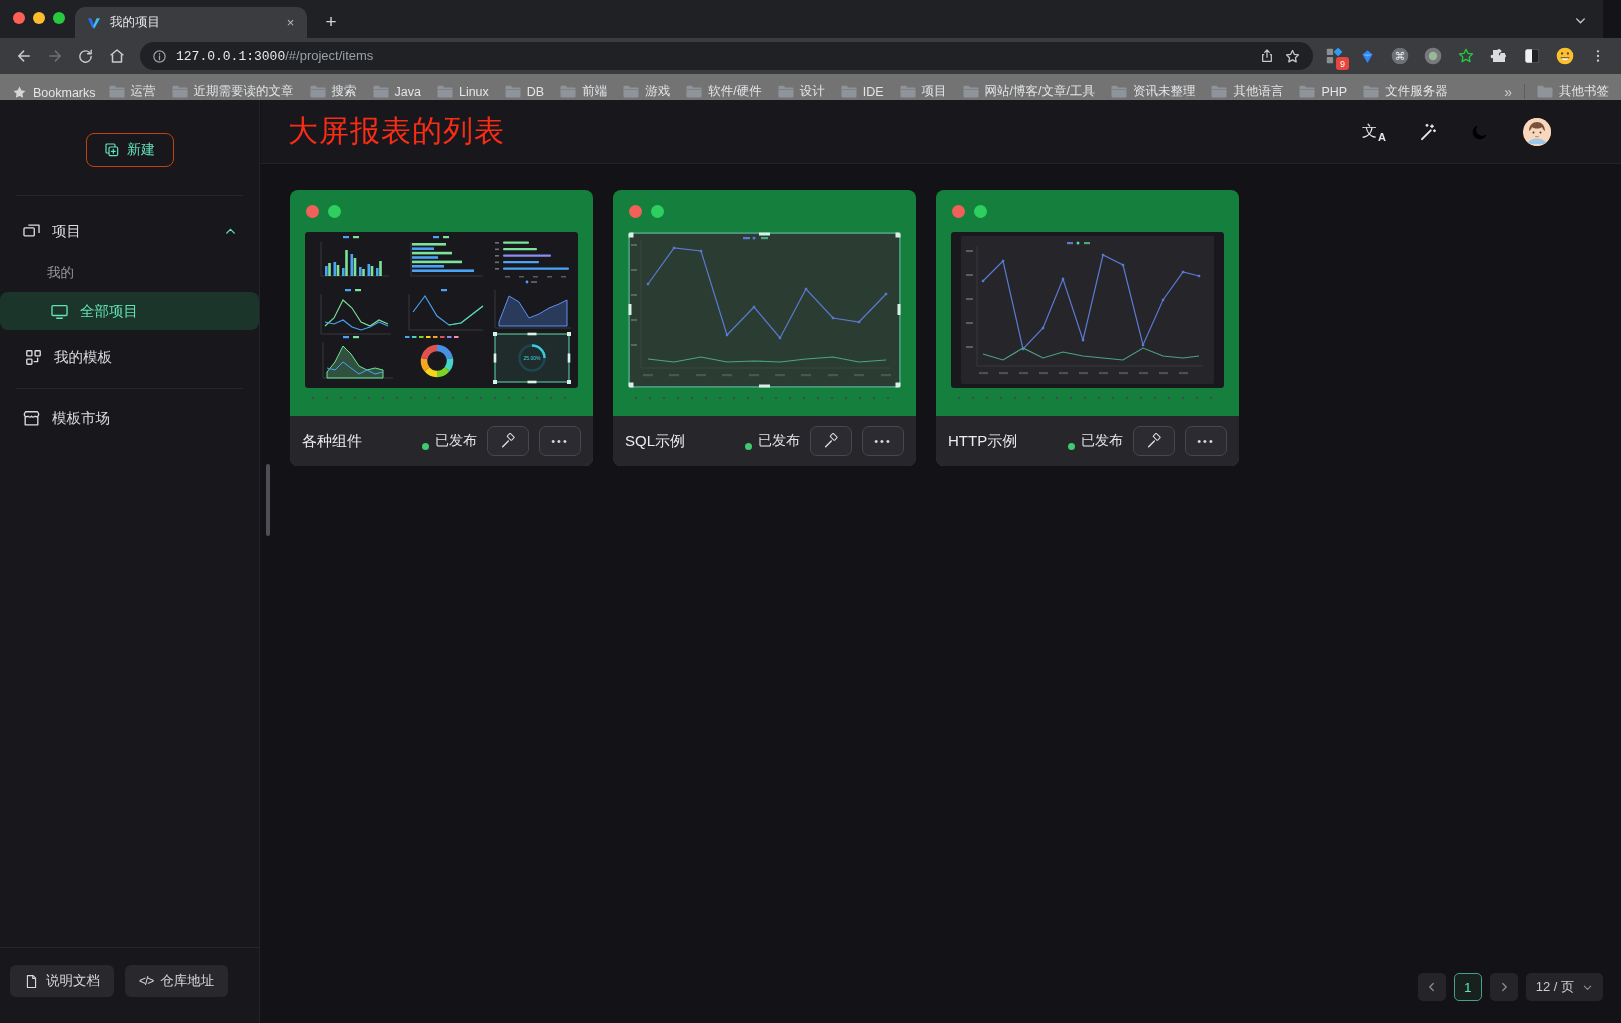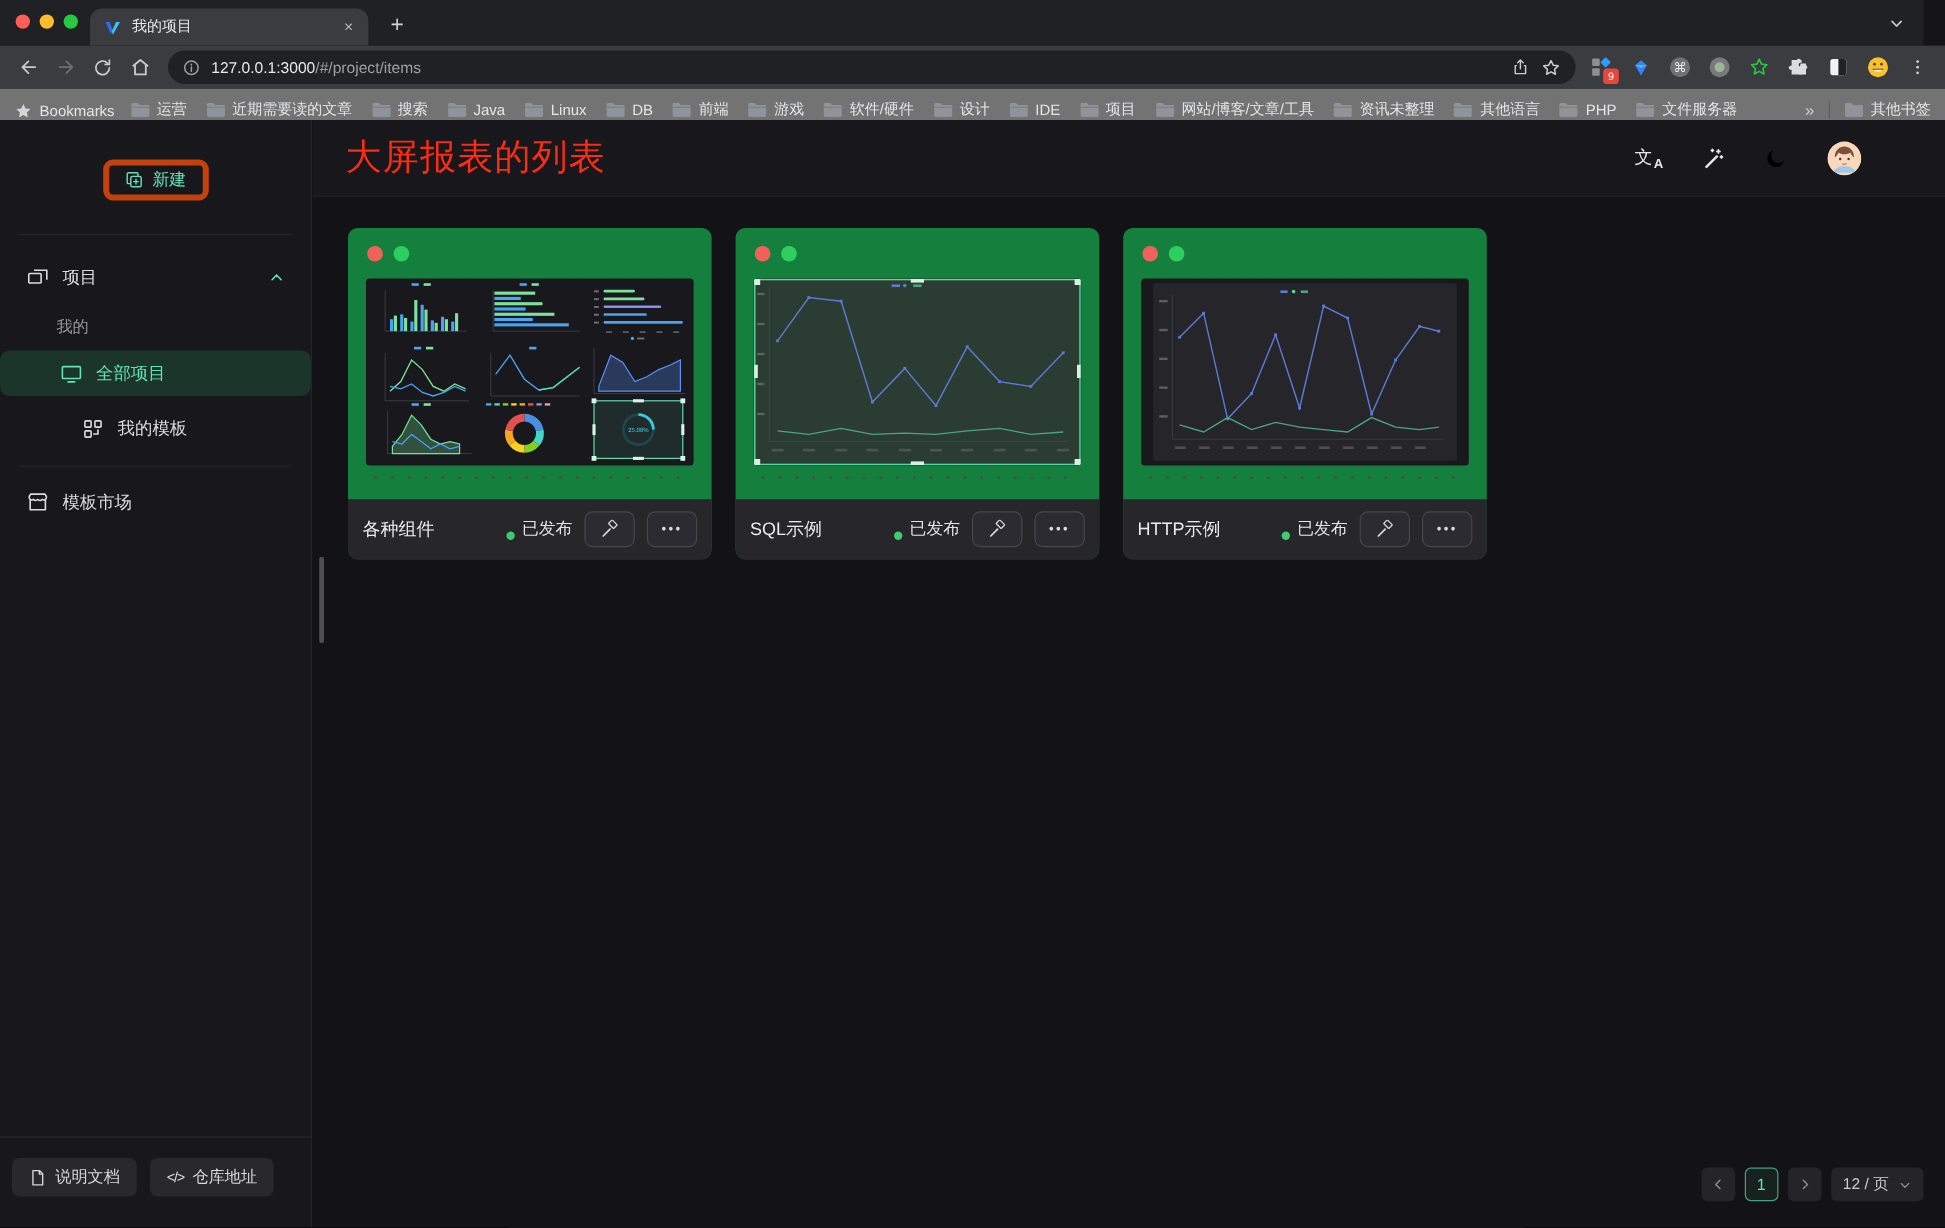--- a/index.html
+++ b/index.html
@@ -27,27 +27,27 @@
   .badge{position:absolute;right:-4px;bottom:-3px;min-width:13px;height:13px;background:#e8453c;color:#fff;font-size:9px;border-radius:3px;display:grid;place-items:center;padding:0 2px}
   .bookmarks{position:absolute;top:74px;left:0;right:0;height:26px;background:#737373;display:flex;align-items:flex-end;gap:13px;padding:0 12px;font-size:12.5px;color:#e3e5e8}
   .bm{display:flex;align-items:center;gap:6px;white-space:nowrap;flex:none}
   .bm-list{display:flex;gap:16px;overflow:hidden;flex:1;min-width:0}
   .bm-right{display:flex;align-items:center;gap:12px;flex:none}
   .bm-sep{width:1px;height:15px;background:#5a5d61}
 
   
   .app{position:absolute;top:100px;left:0;right:0;bottom:0;background:#131317}
   .sidebar{position:absolute;left:0;top:0;bottom:0;width:260px;background:#18181c;border-right:1px solid #242428}
-  .new-btn{margin:33px auto 0;width:88px;height:34px;border:5px solid #c2410c;border-radius:8px;color:#63e2b7;display:flex;align-items:center;justify-content:center;gap:7px;font-size:14px}
+  .new-btn{margin:33px auto 0;width:88px;height:34px;border:1px solid #c2410c;border-radius:8px;color:#63e2b7;display:flex;align-items:center;justify-content:center;gap:7px;font-size:14px}
   .sb-div{height:1px;background:#26262b;margin:28px 16px 0}
   .mi{display:flex;align-items:center;gap:11px;height:42px;padding:0 22px;color:#dcdce0;font-size:14.5px}
   .mi .grow{flex:1}
   .group{padding:12px 0 4px 47px;color:#96969b;font-size:13.5px}
   .active-item{margin:6px 0 0;height:38px;border-radius:8px;background:#1c352b;display:flex;align-items:center;gap:11px;padding-left:50px;color:#63e2b7;font-size:14.5px}
-  .sub{padding-left:68px}
+  .sub{padding-left:24px}
   .sb-bottom{position:absolute;left:0;right:0;bottom:0}
   .sb-bottom .line{height:1px;background:#26262b}
   .sb-btns{display:flex;gap:11px;padding:17px 10px 26px}
   .sb-btn{height:32px;background:#28282d;border-radius:6px;display:flex;align-items:center;gap:7px;padding:0 14px;color:#d8d8db;font-size:13.5px}
 
   .main{position:absolute;left:261px;top:0;right:0;bottom:0}
   .app-header{height:64px;background:#18181c;border-bottom:1px solid #232327;display:flex;align-items:center;padding:0 70px 0 27px}
   .page-title{font-size:30px;color:#fb2c15;letter-spacing:1px;white-space:nowrap}
   .hicons{margin-left:auto;display:flex;align-items:center;gap:33px}
   .hicon{display:grid;place-items:center;color:#e8e8eb}
@@ -129,21 +129,21 @@
           <path d="M6 9.5V20h12V9.5"></path>
         </svg>
     </span>
     <div class="addressbar">
       <span style="display:grid;place-items:center">
         <svg width="15" height="15" viewBox="0 0 24 24" fill="none" stroke="#9aa0a6" stroke-width="2">
             <circle cx="12" cy="12" r="9"></circle>
             <path d="M12 7.2v1M12 11v6" stroke-linecap="round"></path>
           </svg>
       </span>
-      <span class="url"><b style="font-weight:500;">127.0.0.1:3000</b><span class="path">/#/project/items</span></span>
+      <span class="url"><b style="font-weight:500;font-family:Liberation Mono, monospace;">127.0.0.1:3000</b><span class="path">/#/project/items</span></span>
       <span style="display:grid;place-items:center">
         <svg width="16" height="16" viewBox="0 0 24 24" fill="none" stroke="#c9cbce" stroke-width="1.8" stroke-linecap="round" stroke-linejoin="round">
             <path d="M12 14V3.5M8.5 6.5 12 3l3.5 3.5"></path>
             <path d="M7 10H5.5v10h13V10H17"></path>
           </svg>
       </span>
       <span style="display:grid;place-items:center">
         <svg width="17" height="17" viewBox="0 0 24 24" fill="none" stroke="#c9cbce" stroke-width="1.8" stroke-linejoin="round">
             <path d="m12 3.5 2.6 5.4 5.9.8-4.3 4.1 1 5.8L12 16.8l-5.2 2.8 1-5.8-4.3-4.1 5.9-.8z"></path>
           </svg>

